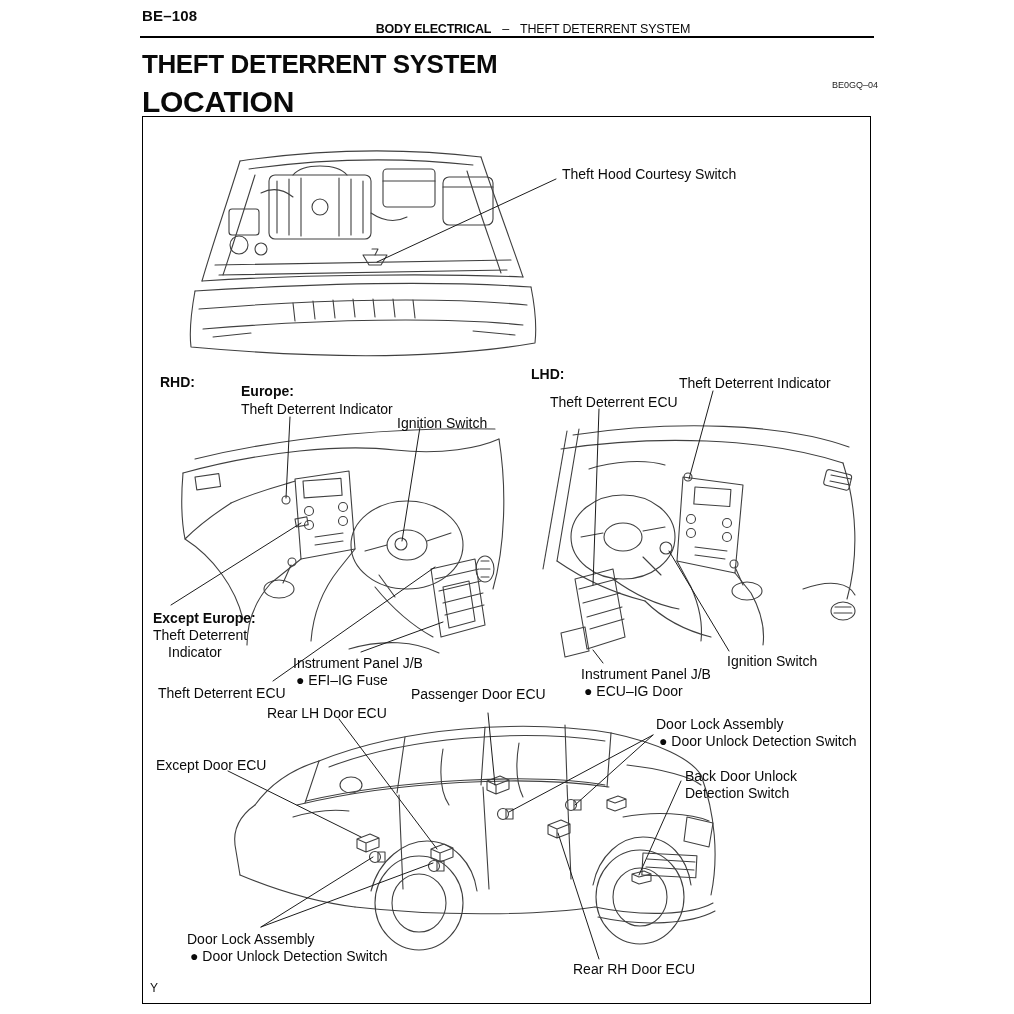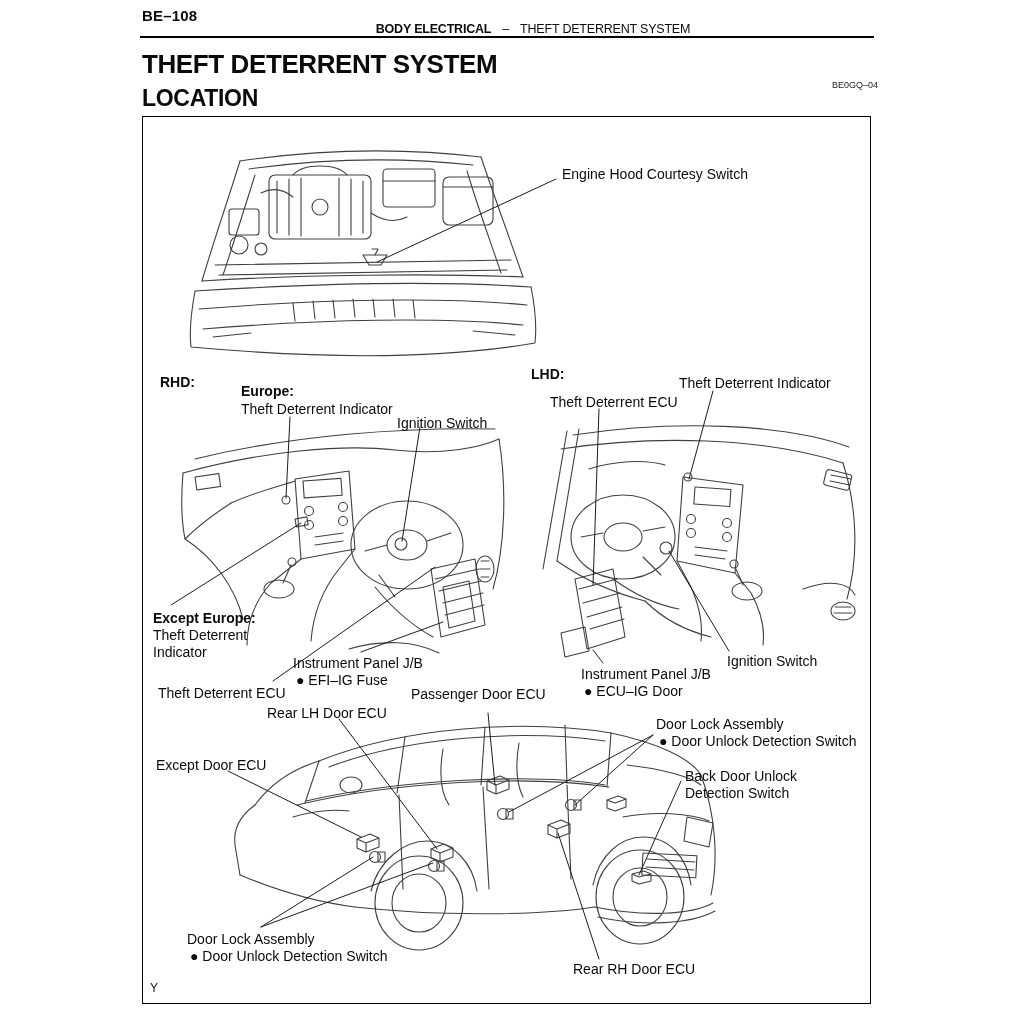--- a/index.html
+++ b/index.html
@@ -8,21 +8,21 @@
        -webkit-font-smoothing:antialiased;}
   .abs{position:absolute;}
   .page-num{left:142px;top:7px;font-size:15px;font-weight:bold;letter-spacing:.2px;}
   .running{left:0;top:22px;width:1014px;text-align:center;font-size:12.5px;
            padding-left:52px;box-sizing:border-box;letter-spacing:-0.2px;}
   .running .sec{font-weight:bold;}
   .running .sep{margin:0 11px;}
   .rule{left:140px;top:36px;width:734px;height:2px;background:#000;}
   .title{left:142px;top:49px;font-size:26px;font-weight:bold;letter-spacing:-0.4px;}
   .doc-code{left:832px;top:80px;font-size:9px;color:#222;text-align:right;}
-  .subtitle{left:142px;top:85px;font-size:23px;font-weight:bold;letter-spacing:-0.3px;}
+  .subtitle{left:142px;top:85px;font-size:30px;font-weight:bold;letter-spacing:-0.3px;}
   .figbox{left:142px;top:116px;width:729px;height:888px;border:1.5px solid #000;
           box-sizing:border-box;}
   .figbox svg{position:absolute;left:0;top:0;}
   .lbl{position:absolute;font-size:14px;line-height:17px;white-space:nowrap;color:#0a0a0a;}
   .b{font-weight:bold;}
   .fig-id{position:absolute;right:6px;top:912px;font-size:10px;color:#111;}
   .fig-y{position:absolute;left:7px;top:864px;font-size:12px;color:#111;}
 </style>
 </head>
 <body>
@@ -212,34 +212,34 @@
         <path d="M196,602 L294,732"></path>
         <path d="M85,654 L218,720"></path>
         <path d="M510,618 L432,688 M510,618 L366,695"></path>
         <path d="M538,664 L496,758"></path>
         <path d="M118,810 L230,740 M118,810 L290,746"></path>
         <path d="M456,842 L415,716"></path>
       </g>
     </g>
   </svg>
 
-  <div class="lbl" style="left:419px;top:49px">Engine Hood Courtesy Switch</div>
+  <div class="lbl" style="left:419px;top:49px">Theft Hood Courtesy Switch</div>
 
   <div class="lbl b" style="left:17px;top:257px">RHD:</div>
   <div class="lbl b" style="left:98px;top:266px">Europe:</div>
   <div class="lbl" style="left:98px;top:284px">Theft Deterrent Indicator</div>
   <div class="lbl" style="left:254px;top:298px">Ignition Switch</div>
 
   <div class="lbl b" style="left:388px;top:249px">LHD:</div>
   <div class="lbl" style="left:536px;top:258px">Theft Deterrent Indicator</div>
   <div class="lbl" style="left:407px;top:277px">Theft Deterrent ECU</div>
 
   <div class="lbl b" style="left:10px;top:493px">Except Europe:</div>
   <div class="lbl" style="left:10px;top:510px">Theft Deterrent</div>
-  <div class="lbl" style="left:10px;top:527px">Indicator</div>
+  <div class="lbl" style="left:25px;top:527px">Indicator</div>
 
   <div class="lbl" style="left:150px;top:538px">Instrument Panel J/B</div>
   <div class="lbl" style="left:153px;top:555px">● EFI–IG Fuse</div>
   <div class="lbl" style="left:15px;top:568px">Theft Deterrent ECU</div>
 
   <div class="lbl" style="left:584px;top:536px">Ignition Switch</div>
   <div class="lbl" style="left:438px;top:549px">Instrument Panel J/B</div>
   <div class="lbl" style="left:441px;top:566px">● ECU–IG Door</div>
 
   <div class="lbl" style="left:268px;top:569px">Passenger Door ECU</div>

